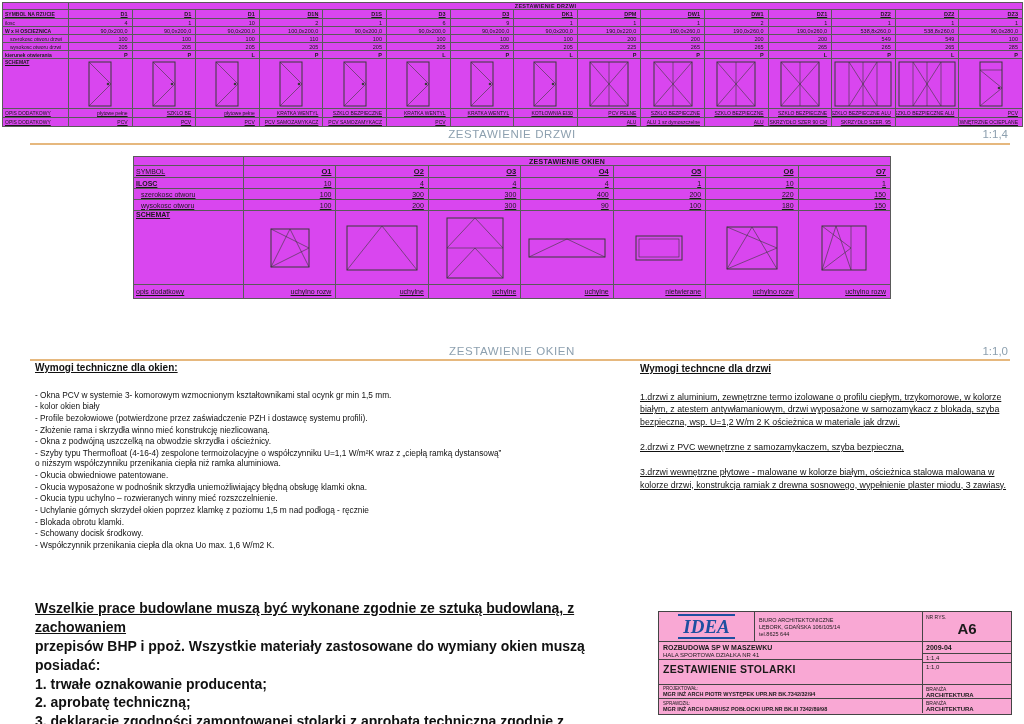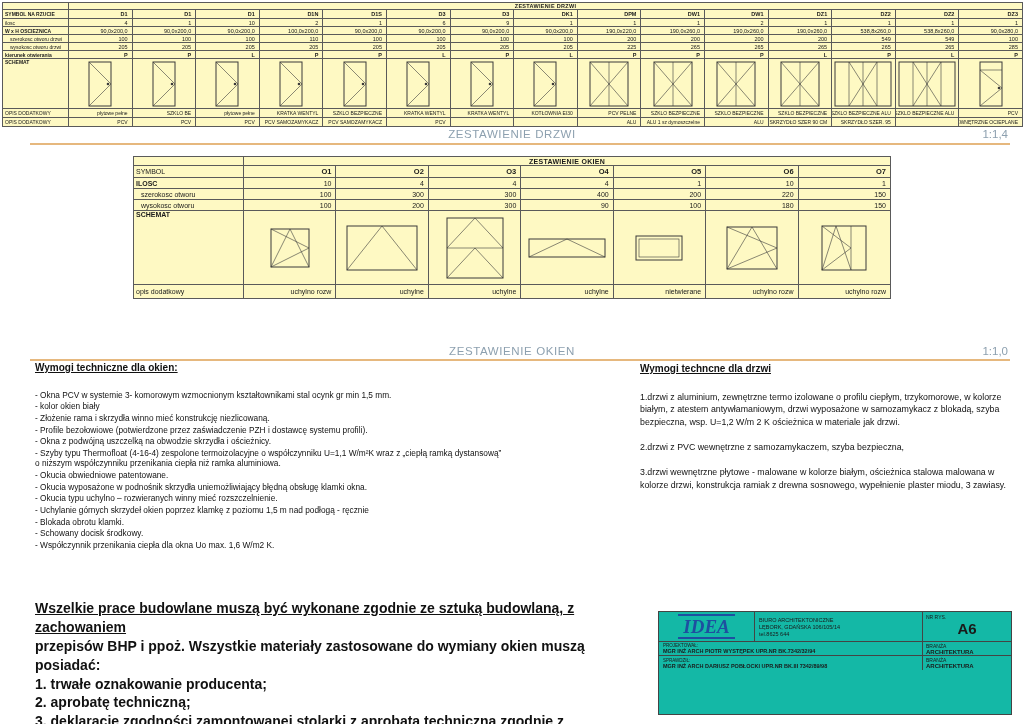--- a/index.html
+++ b/index.html
@@ -2,21 +2,21 @@
 <html style="--sect: #8da0af; --rule: #e6b87e; --logo: #1e4fa0;"><head>
 <meta charset="utf-8">
 <style>
   :root{ --sect:#8da0af; --rule:#e6b87e; --logo:#1e4fa0; }
   html,body{margin:0;padding:0;}
   body{
     width:1024px;height:724px;position:relative;background:#ffffff;
     font-family:"Liberation Sans", sans-serif;color:#1a1a1a;overflow:hidden;
   }
   
-  .dtable{position:absolute;display:grid;background:#fef9c3;border-left:1px solid #5a5a5a;border-top:1px solid #5a5a5a;}
+  .dtable{position:absolute;display:grid;background:#d946ef;border-left:1px solid #5a5a5a;border-top:1px solid #5a5a5a;text-decoration:underline;}
   .tc{box-sizing:border-box;border-right:1px solid #5a5a5a;border-bottom:1px solid #5a5a5a;
       overflow:hidden;white-space:nowrap;display:flex;align-items:center;}
   .tc.lbl{justify-content:flex-start;padding-left:2px;}
   .tc.ind{padding-left:7px;}
   .tc.val{justify-content:flex-end;padding-right:4px;}
   .tc.sym{font-weight:bold;}
   .tc.b{font-weight:bold;}
   .tc.ttl{justify-content:center;font-weight:bold;letter-spacing:.3px;}
   .tc.top{align-items:flex-start;}
   .tc.sch{justify-content:center;align-items:center;padding:1px;}
@@ -31,31 +31,31 @@
     grid-template-rows:9px 12px 11px 11px 11px 74px 14px;}
   #windows .tc.sym{font-size:7.5px;}
   
   .sec-title{position:absolute;left:0;width:100%;text-align:center;
     font-size:11.5px;letter-spacing:.6px;color:var(--sect);}
   .sec-scale{position:absolute;right:16px;font-size:11.5px;color:var(--sect);}
   .sec-rule{position:absolute;left:30px;right:14px;height:1.5px;background:var(--rule);}
   
   .tech-col{position:absolute;color:#111;}
   #tech-okien{left:35px;top:362px;width:472px;font-size:8.3px;line-height:1.28;}
-  #tech-drzwi{left:640px;top:362px;width:368px;font-size:8.8px;line-height:1.4;}
+  #tech-drzwi{left:640px;top:362px;width:368px;font-size:8.8px;line-height:1.4;text-decoration:underline;}
   .tech-head{font-weight:bold;font-size:10px;text-decoration:underline;margin-bottom:15px;}
   .req-item{margin-bottom:1px;}
   .req-para{margin-bottom:13px;}
   
   #footer-note{position:absolute;left:35px;top:599px;width:578px;
     font-size:14px;font-weight:bold;line-height:1.35;color:#111;}
   #footer-note .u{text-decoration:underline;}
   
   #title-block{position:absolute;left:658px;top:611px;width:352px;height:102px;
-    border:1px solid #444;display:flex;flex-direction:column;font-size:5px;background:#14b8a6;}
+    border:1px solid #444;display:flex;flex-direction:column;font-size:5px;background:#f9a8d4;}
   .tb-row{display:flex;border-bottom:1px solid #444;flex:0 0 auto;box-sizing:border-box;}
   .tb-row.last{border-bottom:none;}
   .tb-logo{width:96px;border-right:1px solid #444;display:flex;align-items:center;justify-content:center;box-sizing:border-box;}
   .logo-txt{font-family:"Liberation Serif", serif;font-style:italic;font-weight:bold;font-size:19px;
     color:var(--logo);border-top:2px solid var(--logo);border-bottom:2px solid var(--logo);
     line-height:1;padding:1px 5px;}
   .tb-addr{flex:1;border-right:1px solid #444;padding:3px 4px;box-sizing:border-box;display:flex;flex-direction:column;justify-content:center;gap:1px;font-size:5.5px;}
   .tb-nr{width:88px;box-sizing:border-box;padding:2px 3px;display:flex;flex-direction:column;}
   .tb-nr-label{font-size:5px;}
   .tb-nr-val{font-size:15px;font-weight:bold;text-align:center;}
@@ -457,22 +457,22 @@
 
 <div class="sec-title" style="top:345px;">ZESTAWIENIE OKIEN</div>
 <div class="sec-scale" style="top:345px;">1:1,0</div>
 <div class="sec-rule" style="top:359px;"></div>
 
 <div id="tech-okien" class="tech-col">
   <div class="tech-head">Wymogi techniczne dla okien:</div>
   <div>
       <div class="req-item">- Okna PCV w systemie 3- komorowym wzmocnionym kształtownikami stal ocynk gr min 1,5 mm.</div>
       <div class="req-item">- kolor okien  biały</div>
+      <div class="req-item">- Profile bezołowiowe (potwierdzone przez zaświadczenie PZH i dostawcę systemu profili).</div>
       <div class="req-item">- Złożenie rama i skrzydła winno mieć konstrukcję niezlicowaną.</div>
-      <div class="req-item">- Profile bezołowiowe (potwierdzone przez zaświadczenie PZH i dostawcę systemu profili).</div>
       <div class="req-item">- Okna z podwójną uszczelką na obwodzie skrzydła i ościeżnicy.</div>
       <div class="req-item">- Szyby typu Thermofloat (4-16-4)  zespolone termoizolacyjne o współczynniku U=1,1   W/m²K wraz   z „ciepłą ramką dystansową” o  niższym współczynniku przenikania ciepła niż ramka aluminiowa.</div>
       <div class="req-item">- Okucia obwiedniowe patentowane.</div>
       <div class="req-item">- Okucia wyposażone w podnośnik skrzydła uniemożliwiający błędną obsługę klamki okna.</div>
       <div class="req-item">- Okucia typu uchylno – rozwieranych winny mieć rozszczelnienie.</div>
       <div class="req-item">- Uchylanie górnych skrzydeł okien poprzez klamkę z poziomu 1,5 m nad podłogą - ręcznie</div>
       <div class="req-item">- Blokada obrotu klamki.</div>
       <div class="req-item">- Schowany docisk środkowy.</div>
       <div class="req-item">- Współczynnik przenikania ciepła dla okna Uo max. 1,6 W/m2 K.</div>
     </div>
@@ -505,20 +505,32 @@
     <div class="tb-addr">
       <div>BIURO ARCHITEKTONICZNE</div>
       <div>LĘBORK, GDAŃSKA 106/105/14</div>
       <div>tel.8625 644</div>
     </div>
     <div class="tb-nr">
       <div class="tb-nr-label">NR RYS.</div>
       <div class="tb-nr-val">A6</div>
     </div>
   </div>
+  <div class="tb-row" style="height:43px;">
+    <div class="tb-main">
+      <div class="tb-proj1">ROZBUDOWA SP W MASZEWKU</div>
+      <div class="tb-proj2">HALA SPORTOWA DZIAŁKA NR 41</div>
+      <div class="tb-dwg">ZESTAWIENIE STOLARKI</div>
+    </div>
+    <div class="tb-side">
+      <div class="tb-date">2009-04</div>
+      <div class="tb-scale">1:1,4</div>
+      <div class="tb-scale">1:1,0</div>
+    </div>
+  </div>
   <div class="tb-row" style="height:14px;">
     <div class="tb-person">
       <span class="tb-plabel">PROJEKTOWAŁ:</span>
       <span class="tb-pname">
         <span>MGR INŻ ARCH PIOTR WYSTĘPEK</span>
         <span>UPR.NR BK.7342/32/94</span>
       </span>
     </div>
     <div class="tb-branza">
       <div>BRANŻA</div>

